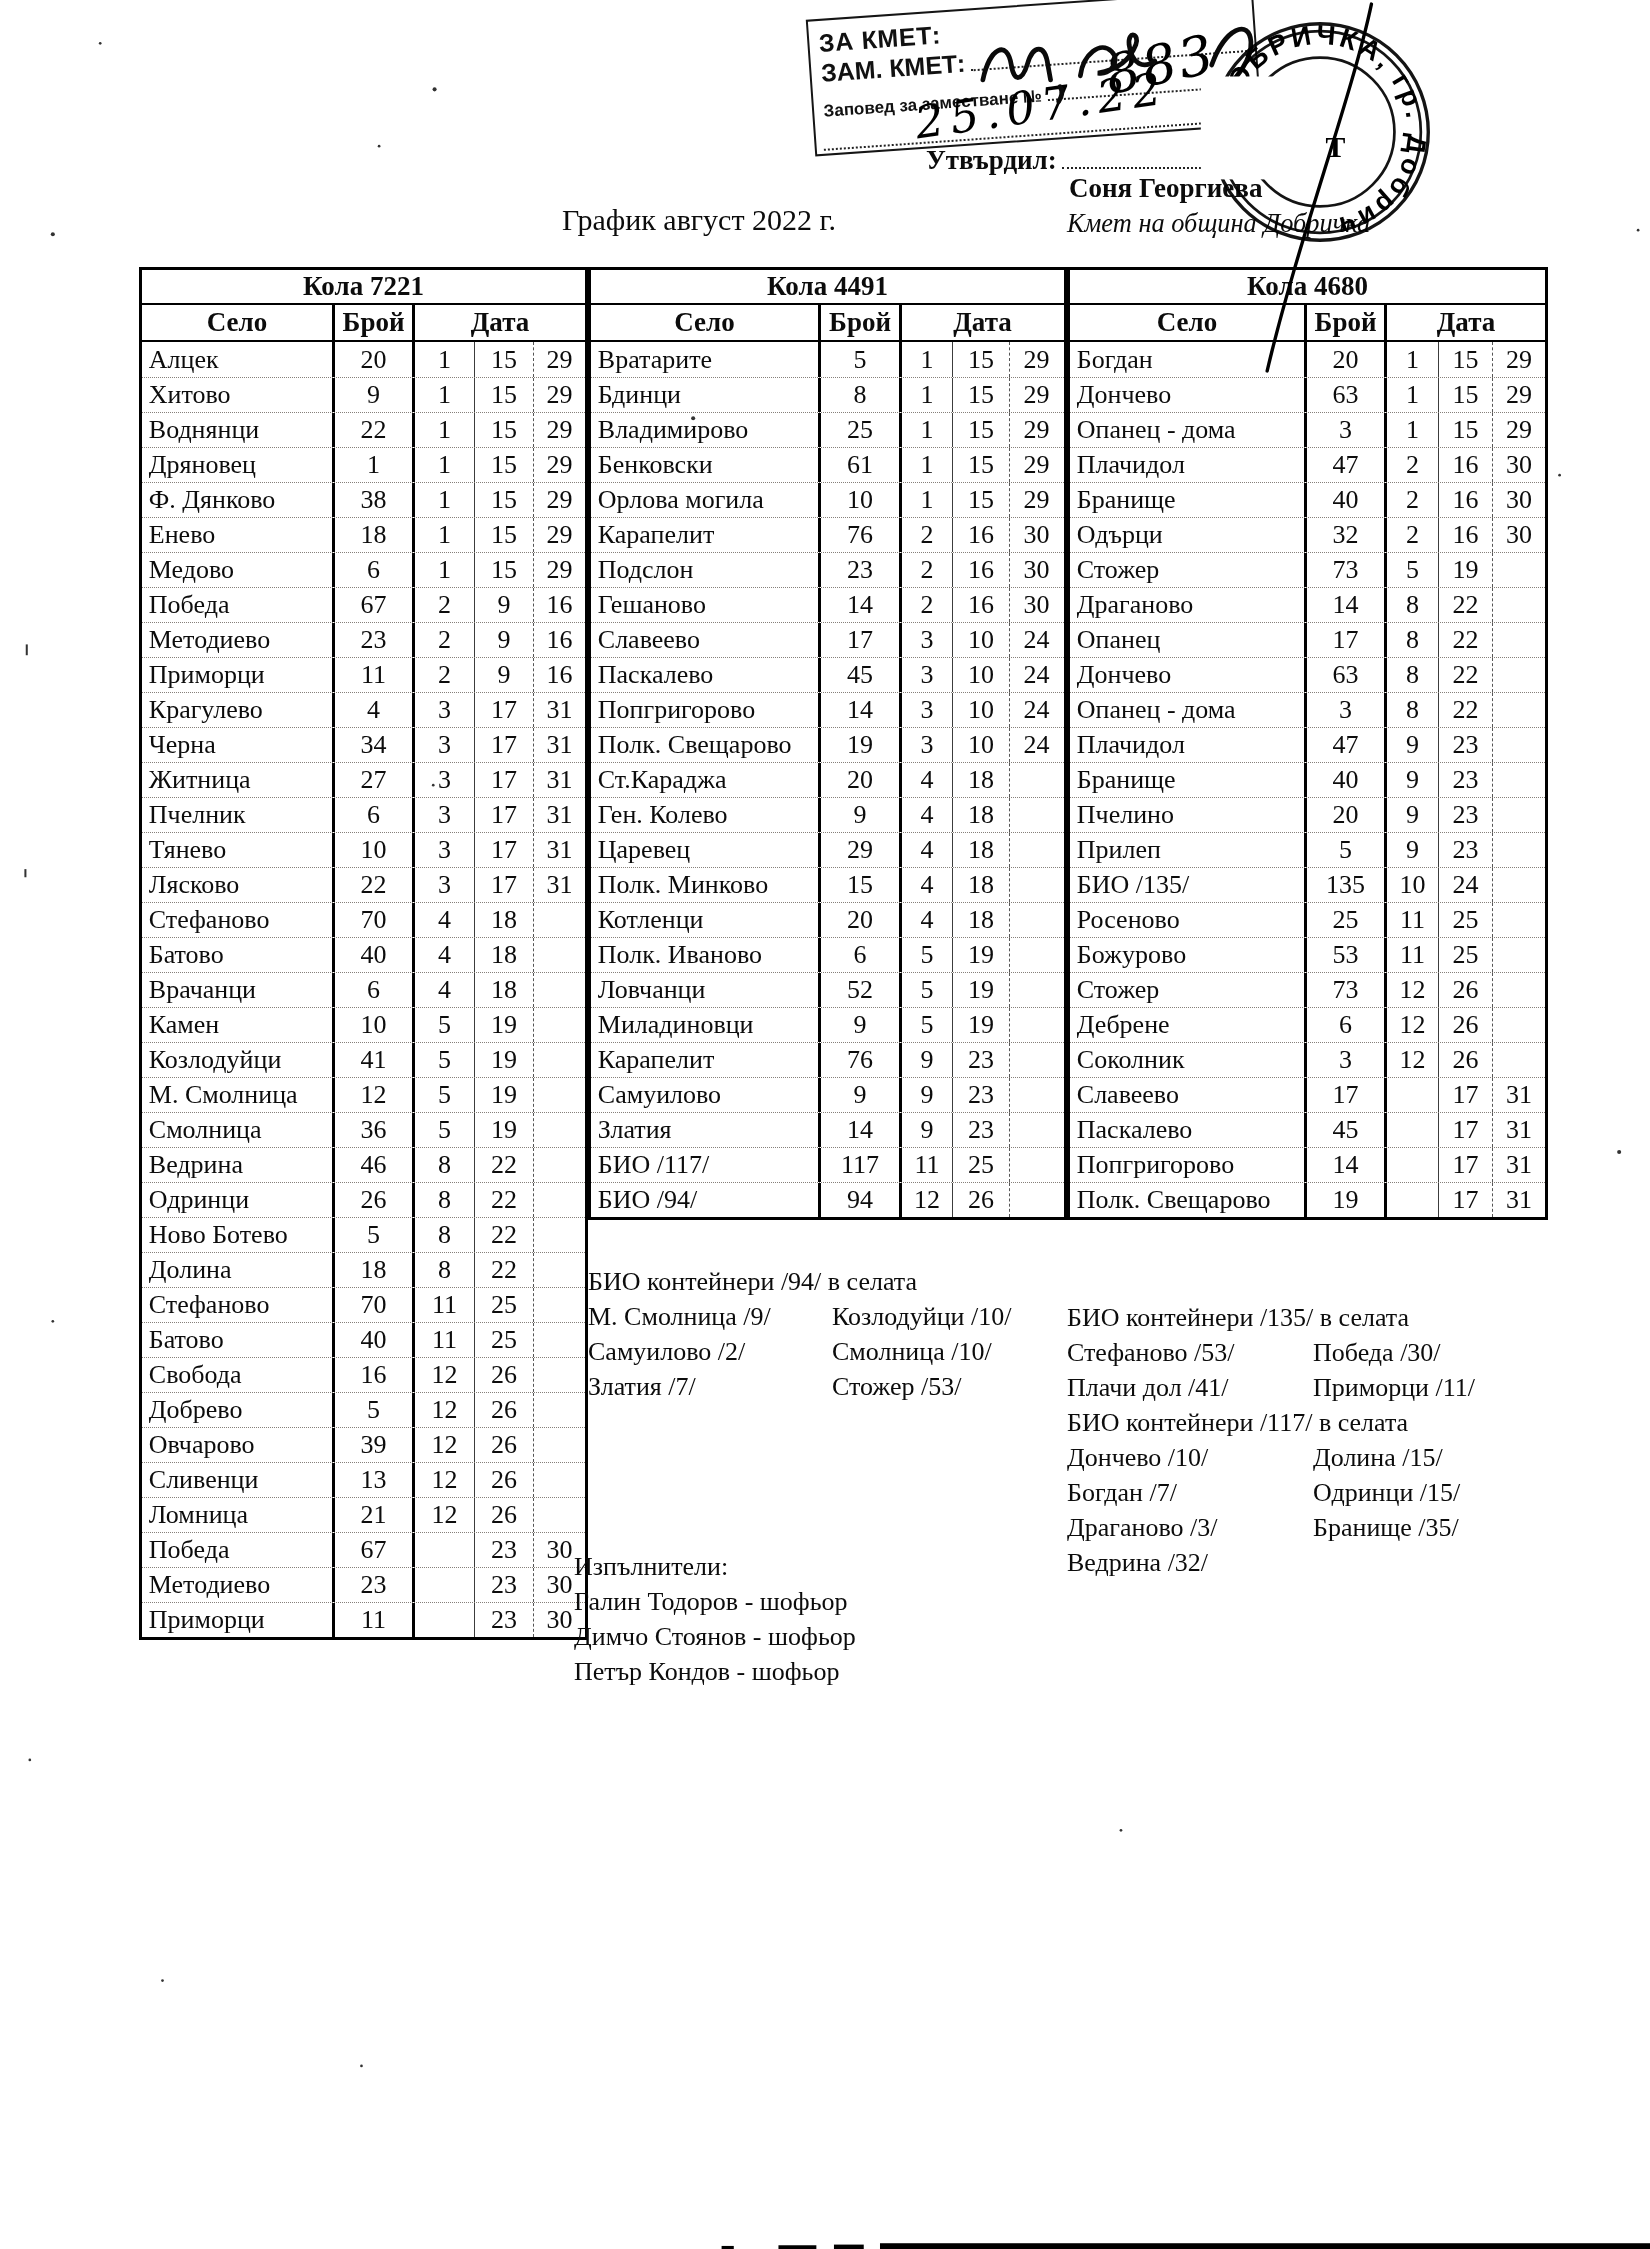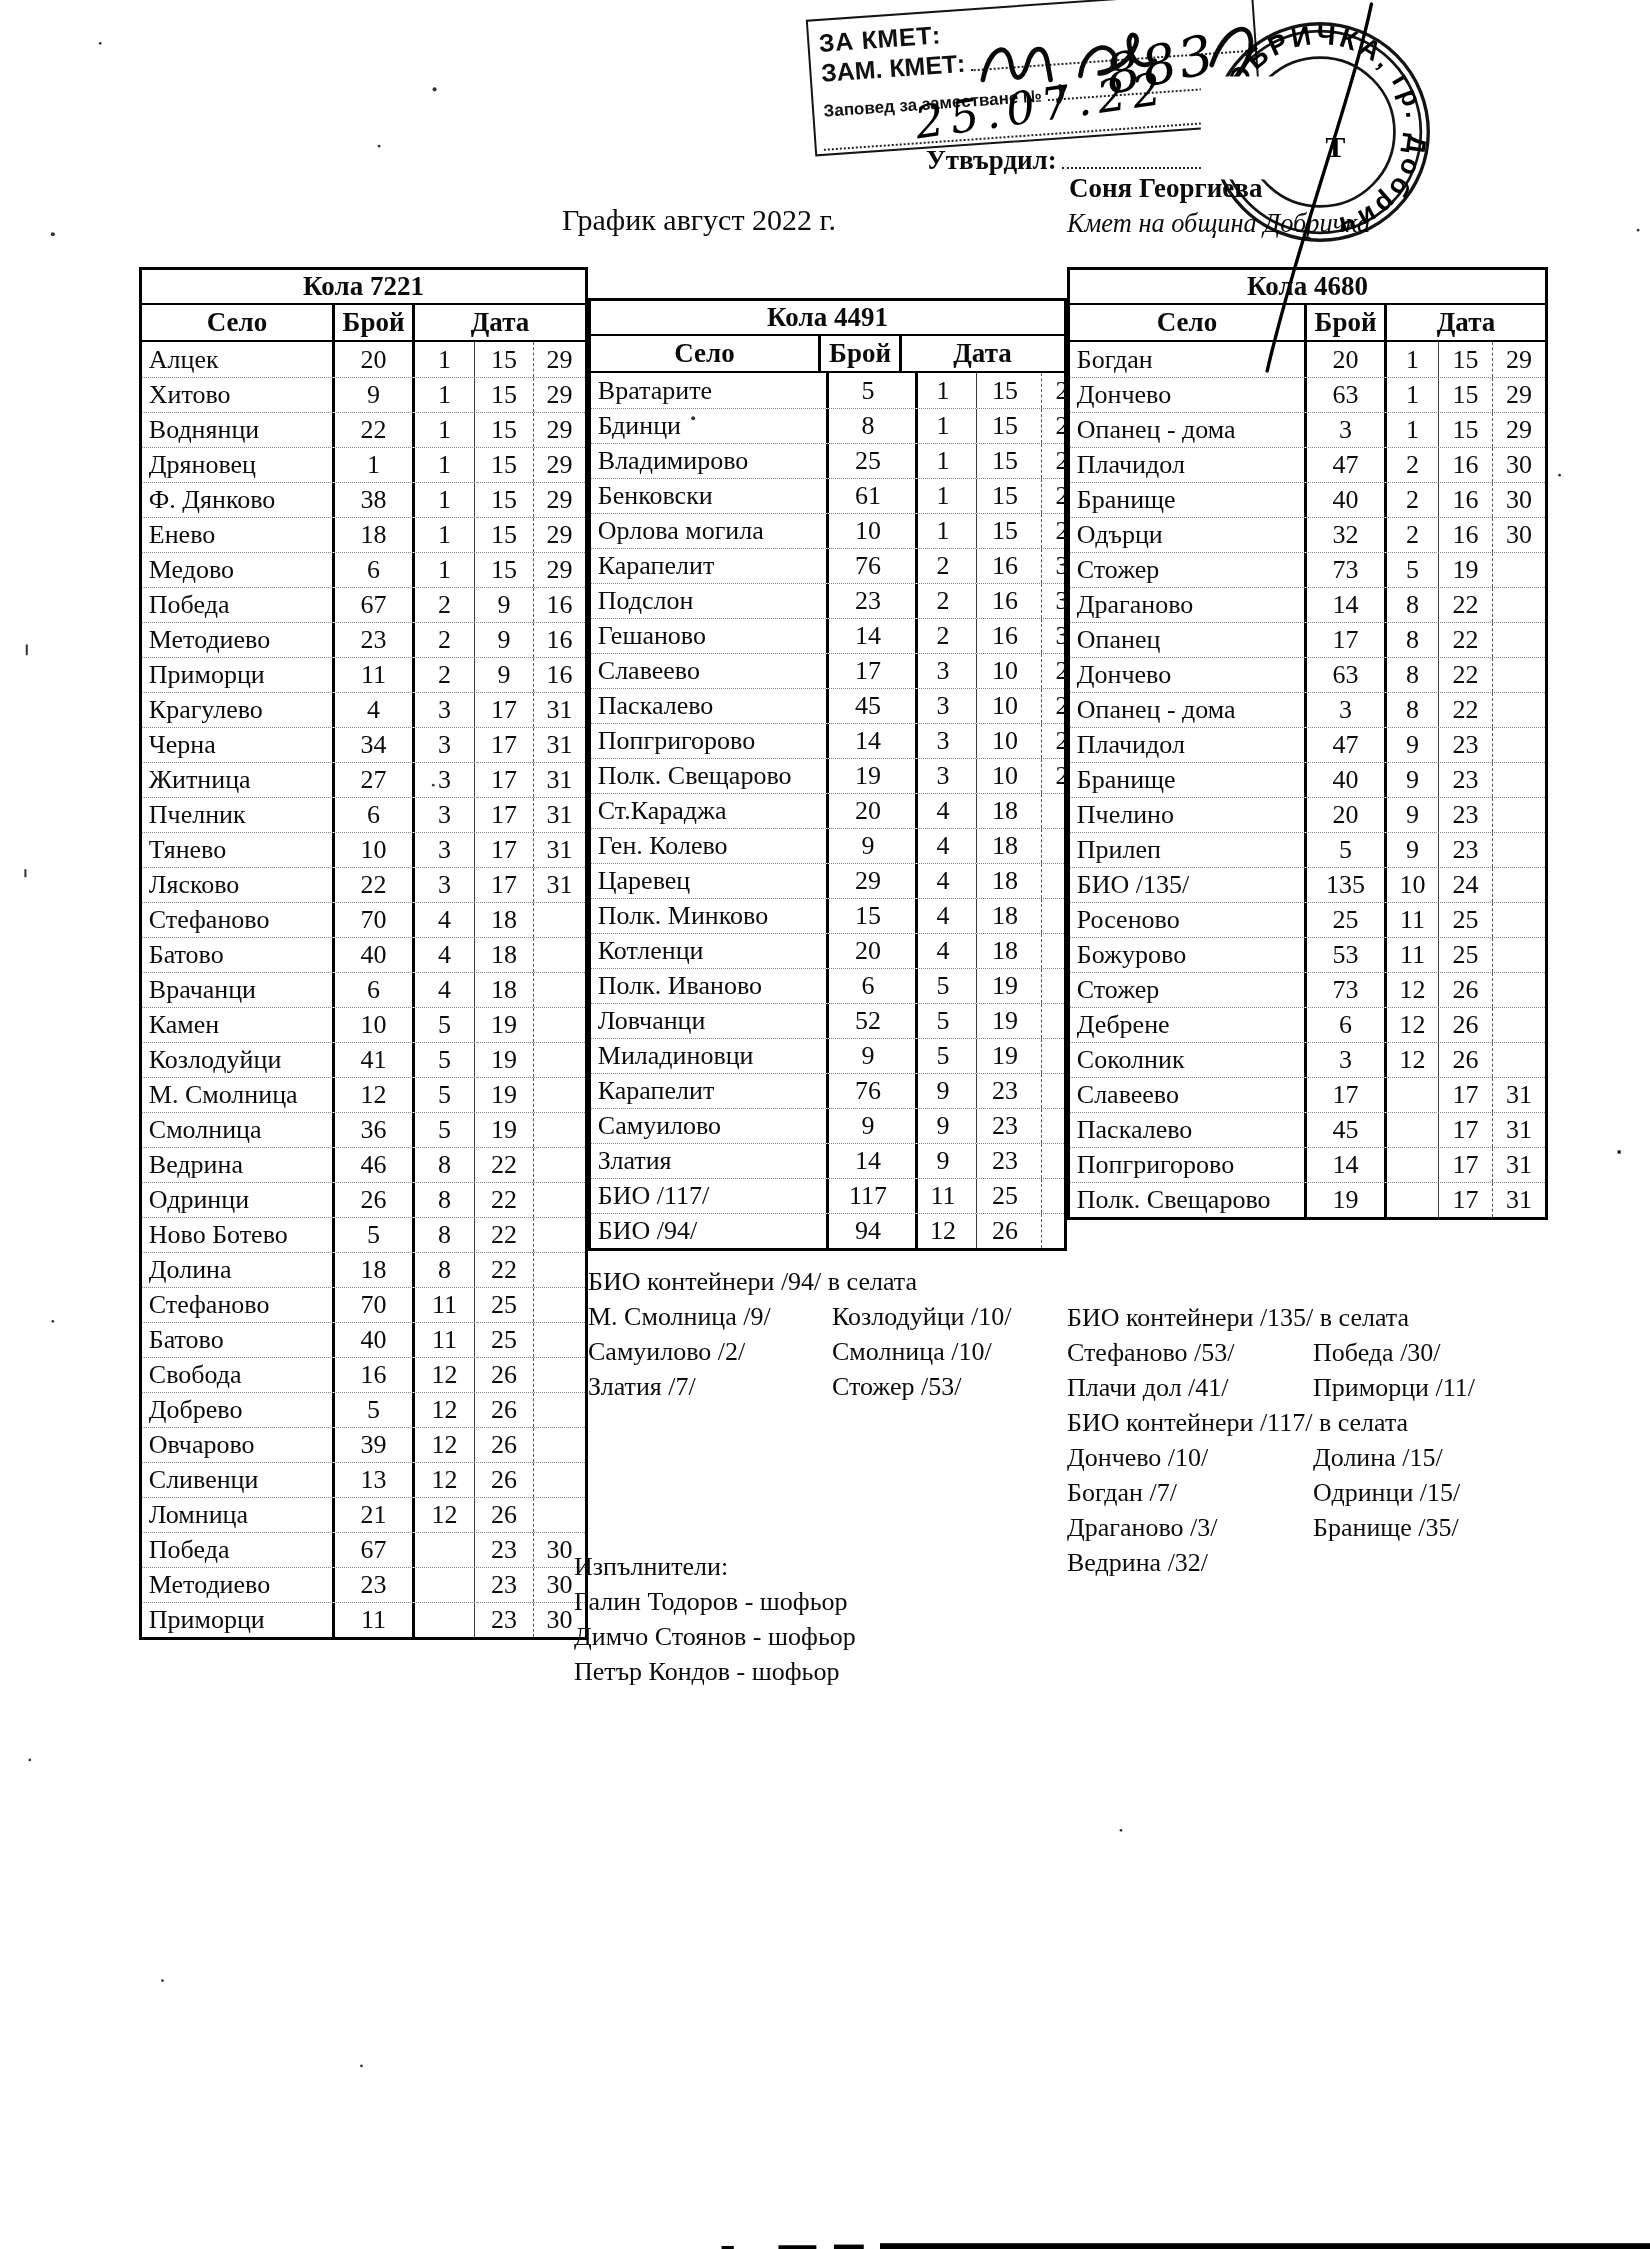--- a/index.html
+++ b/index.html
@@ -28,31 +28,31 @@
   #hand-date {
     position:absolute; left:914px; top:79px; font-size:45px; font-style:italic; font-family:"DejaVu Serif", serif;
     transform:rotate(-8deg); letter-spacing:6.8px; color:#000; white-space:nowrap;
   }
   #approve { position:absolute; left:926px; top:145px; width:295px; font-size:27px; font-weight:bold; display:flex; align-items:baseline; }
   #approver-name { position:absolute; left:1069px; top:173px; font-size:27px; font-weight:bold; white-space:nowrap; }
   #approver-role { position:absolute; left:1067px; top:208px; font-size:26.4px; font-style:italic; white-space:nowrap; }
   
   #tables { position:absolute; left:133px; top:267px; display:flex; align-items:flex-start;padding-left:6px; }
   .table { border:3.4px solid #000; background:#fff; }
-  .t0 { width:449px; } .t1 { width:479px;margin-top:31px; } .t2 { width:481px; }
+  .t0 { width:449px; } .t1 { width:479px; } .t2 { width:481px; }
   .h1 { height:35px; border-bottom:2.7px solid #000; font-weight:bold; font-size:27px; display:flex; align-items:center; justify-content:center; }
   .h2 { display:grid; height:37px; border-bottom:2.7px solid #000; font-weight:bold; font-size:27px; }
   .t0 .h2 { grid-template-columns:190px 80px 173px; }
   .t1 .h2 { grid-template-columns:227px 81px 164px; }
   .t2 .h2 { grid-template-columns:234px 80px 161px; }
   .hc { display:flex; align-items:center; justify-content:center; }
   .hc.count, .hc.dates { border-left:3.4px solid #000; }
   .trow { display:grid; height:35px; }
   .t0 .trow { grid-template-columns:190px 80px 62px 59px 52px; }
-  .t1 .trow { grid-template-columns:227px 81px 53px 57px 54px;gap:8px; }
+  .t1 .trow { grid-template-columns:227px 81px 53px 57px 54px; }
   .t2 .trow { grid-template-columns:234px 80px 54px 54px 53px;text-align:center; }
   .trow + .trow { border-top:1.4px dotted #86807a; }
   .cell { display:flex; align-items:center; justify-content:center; font-size:26px; overflow:hidden; white-space:nowrap; }
   .cell.village { justify-content:flex-start; padding-left:6.8px; }
   .cell.count { border-left:3.4px solid #000; }
   .cell.d1 { border-left:3.4px solid #000; }
   .cell.d2 { border-left:1.4px solid #3c3c3c; }
   .cell.d3 { border-left:1.4px dashed #555; }
   
   .notes { position:absolute; font-size:26px; line-height:35px; color:#0c0c0c; white-space:nowrap; }

